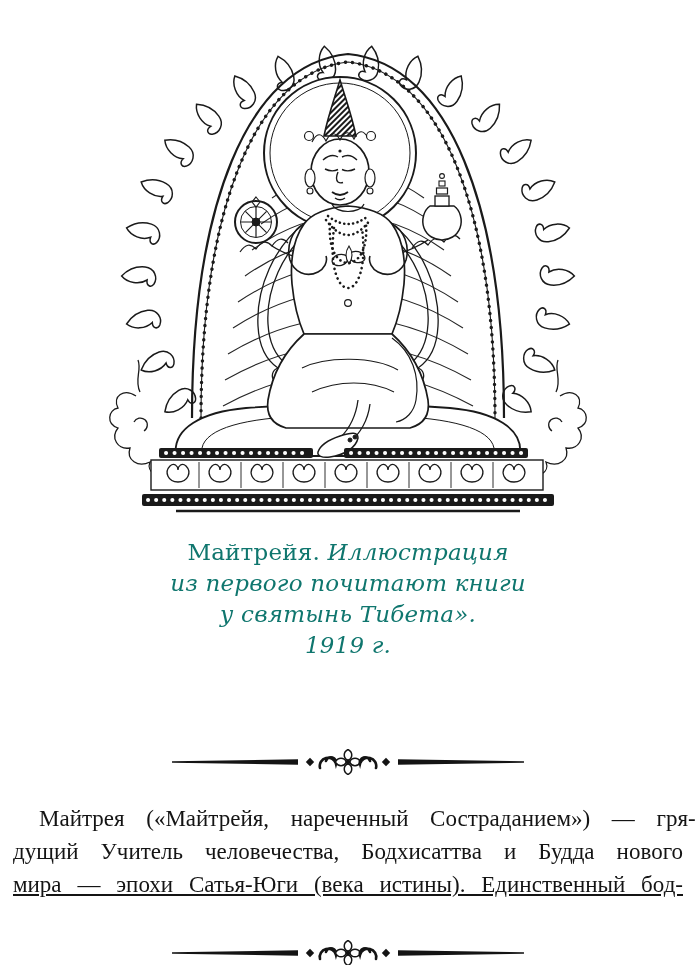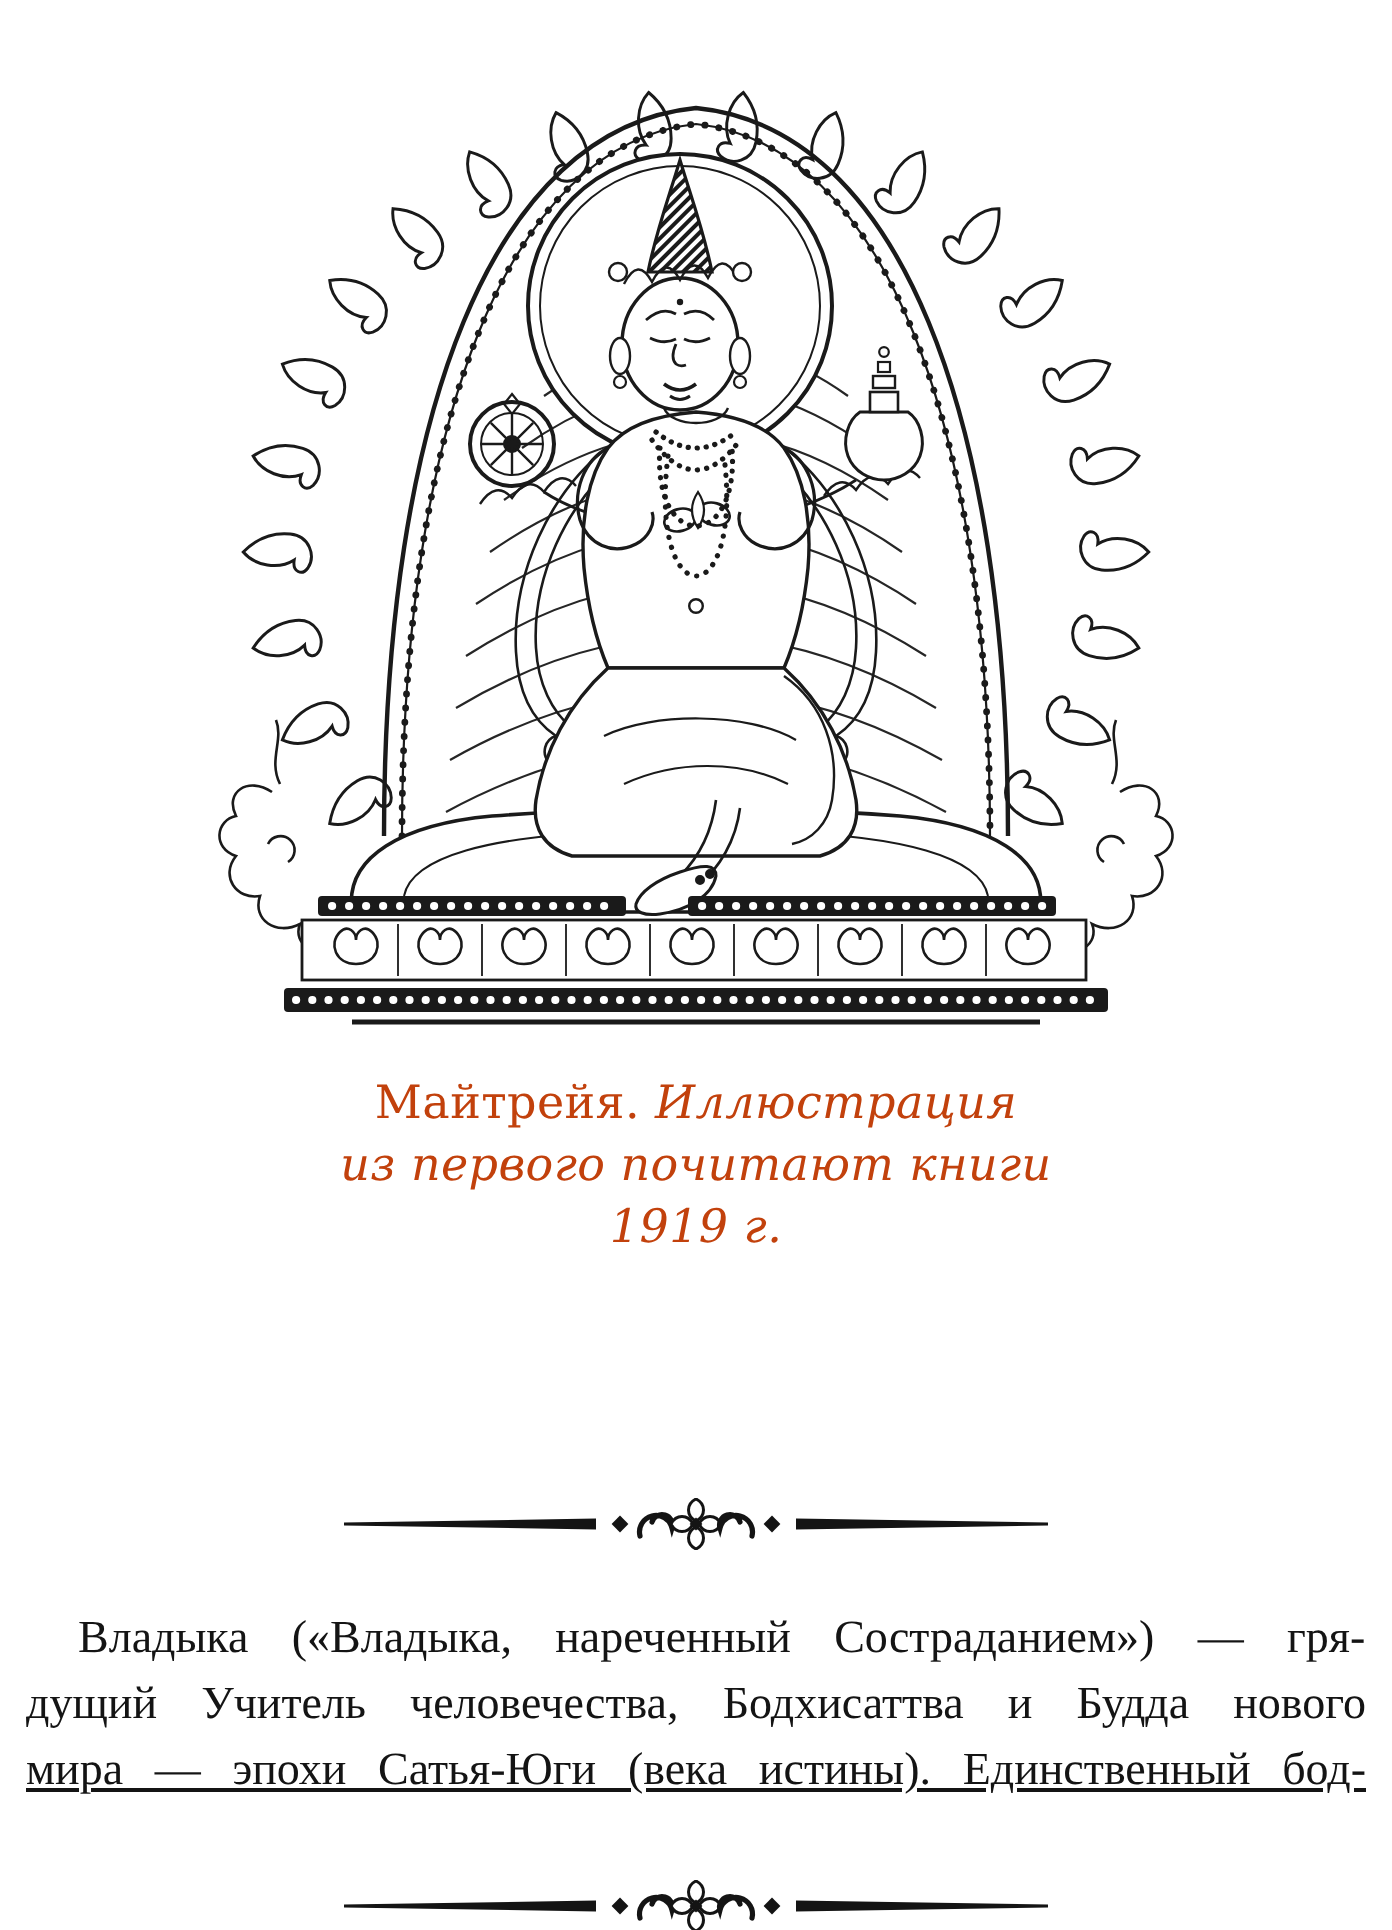--- a/index.html
+++ b/index.html
@@ -220,23 +220,24 @@
           <path d="M93,454 V480 M135,454 V480 M177,454 V480 M219,454 V480 M261,454 V480 M303,454 V480 M345,454 V480 M387,454 V480" stroke-width="0.9"></path>
         </g>
 
         <rect x="36" y="486" width="412" height="12" rx="2" fill="#1a1a1a"></rect>
         <path d="M42,492 H442" stroke="#fff" stroke-width="4" stroke-dasharray="0.1 8" stroke-linecap="round"></path>
         <path d="M70,503 H414" stroke="#1a1a1a" stroke-width="2.4"></path>
       </g>
     </svg>
   </div>
 
-  <div class="caption" style="color: #c2410c;">
+  <div class="caption" style="color: #0f766e;">
     <div class="cap-line"><span class="roman">Майтрейя.</span> <span>Иллюстрация</span></div>
     <div class="cap-line">из первого почитают книги</div>
+    <div class="cap-line">у святынь Тибета».</div>
     <div class="cap-line">1919 г.</div>
   </div>
 
   <div class="divider divider-1">
     <svg width="356" height="26" viewBox="0 0 356 26">
       <polygon points="2,12.3 128,10.3 128,15.7 2,13.7" fill="#141414"></polygon>
       <path d="M140,8.8 L144.2,13 L140,17.2 L135.8,13 Z" fill="#141414"></path>
       <path id="lscroll" d="M150,19 A8,8 0 1 1 166,15 A5,5 0 1 0 156,12" fill="none" stroke="#141414" stroke-width="2.6" stroke-linecap="round"></path>
       <g fill="#fff" stroke="#141414" stroke-width="1.5">
         <path d="M0,-1.5 C5,-4 5,-10 0,-12.5 C-5,-10 -5,-4 0,-1.5 Z" transform="translate(178,13)"></path>
@@ -245,21 +246,21 @@
         <path d="M0,-1.5 C5,-4 5,-10 0,-12.5 C-5,-10 -5,-4 0,-1.5 Z" transform="translate(178,13) rotate(270)"></path>
         <path d="M178,9.8 L181.2,13 L178,16.2 L174.8,13 Z" fill="#141414" stroke="none"></path>
       </g>
       <use href="#lscroll" transform="translate(356,0) scale(-1,1)"></use>
       <path d="M216,8.8 L220.2,13 L216,17.2 L211.8,13 Z" fill="#141414"></path>
       <polygon points="228,10.3 354,12.3 354,13.7 228,15.7" fill="#141414"></polygon>
     </svg>
   </div>
 
   <div class="bodytext">
-    <div class="para-line indent just"><span style="word-spacing: 15.8875px;">Владыка («Владыка, нареченный Состраданием») — гря-</span></div>
+    <div class="para-line indent just"><span style="word-spacing: 15.8875px;">Майтрея («Майтрейя, нареченный Состраданием») — гря-</span></div>
     <div class="para-line just"><span style="word-spacing: 16.3047px;">дущий Учитель человечества, Бодхисаттва и Будда нового</span></div>
     <div class="para-line just"><span style="word-spacing: 10.0893px; text-decoration: underline;">мира — эпохи Сатья-Юги (века истины). Единственный бод-</span></div>
   </div>
 
   <div class="divider divider-2">
     <svg width="356" height="26" viewBox="0 0 356 26">
       <polygon points="2,12.3 128,10.3 128,15.7 2,13.7" fill="#141414"></polygon>
       <path d="M140,8.8 L144.2,13 L140,17.2 L135.8,13 Z" fill="#141414"></path>
       <path id="lscroll2" d="M150,19 A8,8 0 1 1 166,15 A5,5 0 1 0 156,12" fill="none" stroke="#141414" stroke-width="2.6" stroke-linecap="round"></path>
       <g fill="#fff" stroke="#141414" stroke-width="1.5">

